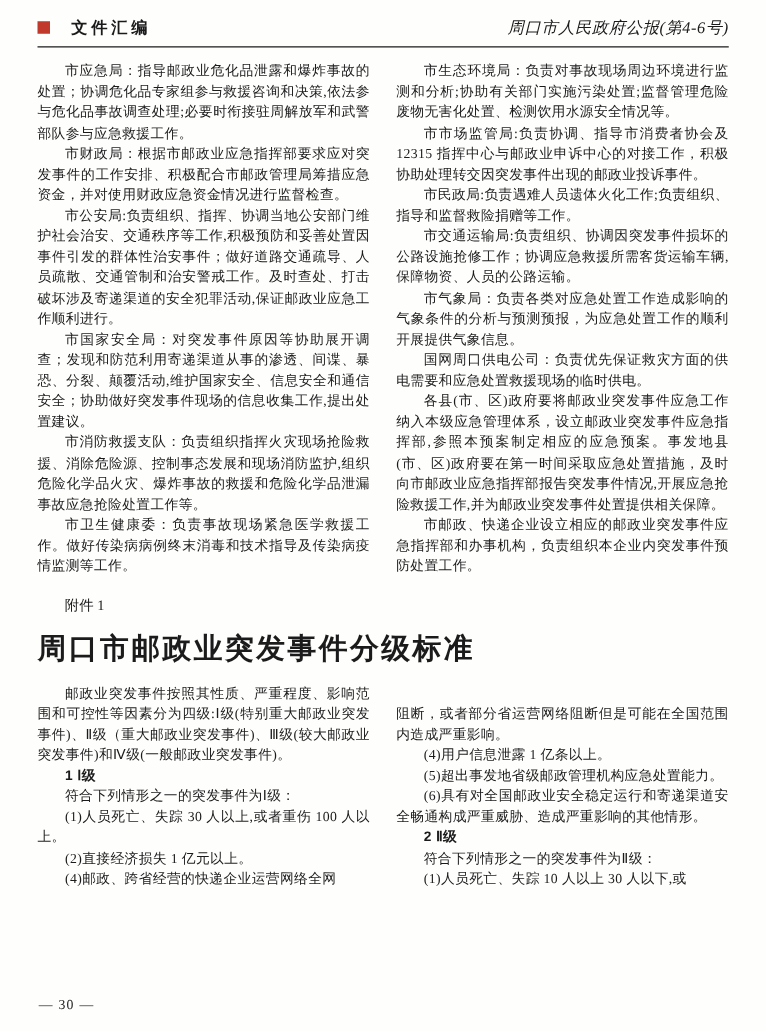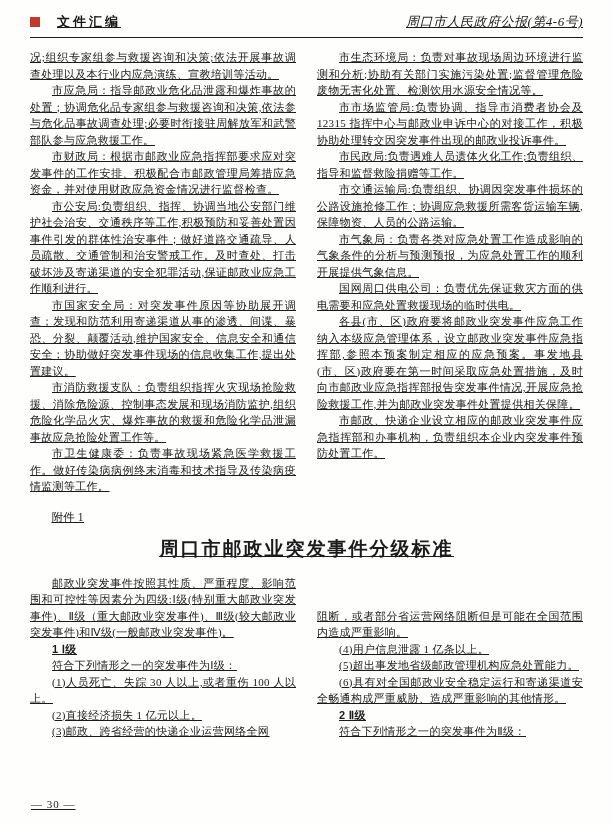--- a/index.html
+++ b/index.html
@@ -1,15 +1,15 @@
 <!DOCTYPE html>
 <html><head>
 <meta charset="utf-8">
 <style>
-  * { margin:0; padding:0; box-sizing:border-box;text-decoration:underline; }
+  * { margin:0; padding:0; box-sizing:border-box; }
   html, body { background:#ffffff; }
   .page {
     width:613px; height:825px;
     margin:0 auto;
     background:#fefefd;
     color:#1b1b1b;
     font-family:"Liberation Serif", serif;
     position:relative;
     padding:13px 30px 0 30px;
     overflow:hidden;
@@ -25,22 +25,22 @@
   .para {
     font-size:11px;
     line-height:16.5px;
     text-align:justify;
     letter-spacing:0.3px;
   }
   .para.indent { text-indent:2em; }
   .para.bold { font-weight:bold; font-family:"Liberation Sans", sans-serif; }
   .attachment-label { margin-top:15px; font-size:11.5px; padding-left:1.9em; }
   .doc-title {
-    text-align:center;
-    font-size:19px;
+    text-align:left;
+    font-size:23px;
     font-weight:bold;
     letter-spacing:2px;
     margin-top:11px;
   }
   .columns.second { margin-top:13px;align-items:flex-end; }
   .page-number {
     position:absolute;
     left:31px; bottom:15px;
     font-size:11px;
     letter-spacing:1px;
@@ -55,21 +55,20 @@
     <div class="header-left">
       <span class="red-square" style="background-color: rgb(192, 57, 43);"></span>
       <span class="header-title">文件汇编</span>
     </div>
     <div class="header-right">周口市人民政府公报(第4-6号)</div>
   </div>
   <div class="header-rule"></div>
 
   <div class="columns">
     <div class="col">
-        <p class="para">况;组织专家组参与救援咨询和决策;依法开展事故调查处理以及本行业内应急演练、宣教培训等活动。</p>
         <p class="para indent">市应急局：指导邮政业危化品泄露和爆炸事故的处置；协调危化品专家组参与救援咨询和决策,依法参与危化品事故调查处理;必要时衔接驻周解放军和武警部队参与应急救援工作。</p>
         <p class="para indent">市财政局：根据市邮政业应急指挥部要求应对突发事件的工作安排、积极配合市邮政管理局筹措应急资金，并对使用财政应急资金情况进行监督检查。</p>
         <p class="para indent">市公安局:负责组织、指挥、协调当地公安部门维护社会治安、交通秩序等工作,积极预防和妥善处置因事件引发的群体性治安事件；做好道路交通疏导、人员疏散、交通管制和治安警戒工作。及时查处、打击破坏涉及寄递渠道的安全犯罪活动,保证邮政业应急工作顺利进行。</p>
         <p class="para indent">市国家安全局：对突发事件原因等协助展开调查；发现和防范利用寄递渠道从事的渗透、间谍、暴恐、分裂、颠覆活动,维护国家安全、信息安全和通信安全；协助做好突发事件现场的信息收集工作,提出处置建议。</p>
         <p class="para indent">市消防救援支队：负责组织指挥火灾现场抢险救援、消除危险源、控制事态发展和现场消防监护,组织危险化学品火灾、爆炸事故的救援和危险化学品泄漏事故应急抢险处置工作等。</p>
         <p class="para indent">市卫生健康委：负责事故现场紧急医学救援工作。做好传染病病例终末消毒和技术指导及传染病疫情监测等工作。</p>
       </div>
     <div class="col">
         <p class="para indent">市生态环境局：负责对事故现场周边环境进行监测和分析;协助有关部门实施污染处置;监督管理危险废物无害化处置、检测饮用水源安全情况等。</p>
         <p class="para indent">市市场监管局:负责协调、指导市消费者协会及 12315 指挥中心与邮政业申诉中心的对接工作，积极协助处理转交因突发事件出现的邮政业投诉事件。</p>
@@ -86,27 +85,28 @@
 
   <div class="doc-title">周口市邮政业突发事件分级标准</div>
 
   <div class="columns second">
     <div class="col">
         <p class="para indent">邮政业突发事件按照其性质、严重程度、影响范围和可控性等因素分为四级:Ⅰ级(特别重大邮政业突发事件)、Ⅱ级（重大邮政业突发事件)、Ⅲ级(较大邮政业突发事件)和Ⅳ级(一般邮政业突发事件)。</p>
         <p class="para indent bold">1 Ⅰ级</p>
         <p class="para indent">符合下列情形之一的突发事件为Ⅰ级：</p>
         <p class="para indent">(1)人员死亡、失踪 30 人以上,或者重伤 100 人以上。</p>
         <p class="para indent">(2)直接经济损失 1 亿元以上。</p>
-        <p class="para indent">(3)邮政、跨省经营的快递企业运营网络全网</p>
+        <p class="para indent">(4)邮政、跨省经营的快递企业运营网络全网</p>
       </div>
     <div class="col">
         <p class="para">阻断，或者部分省运营网络阻断但是可能在全国范围内造成严重影响。</p>
         <p class="para indent">(4)用户信息泄露 1 亿条以上。</p>
         <p class="para indent">(5)超出事发地省级邮政管理机构应急处置能力。</p>
         <p class="para indent">(6)具有对全国邮政业安全稳定运行和寄递渠道安全畅通构成严重威胁、造成严重影响的其他情形。</p>
         <p class="para indent bold">2 Ⅱ级</p>
         <p class="para indent">符合下列情形之一的突发事件为Ⅱ级：</p>
+        <p class="para indent">(1)人员死亡、失踪 10 人以上 30 人以下,或</p>
       </div>
   </div>
 
   <div class="page-number">— 30 —</div>
 
 </div>
 
 </body></html>

